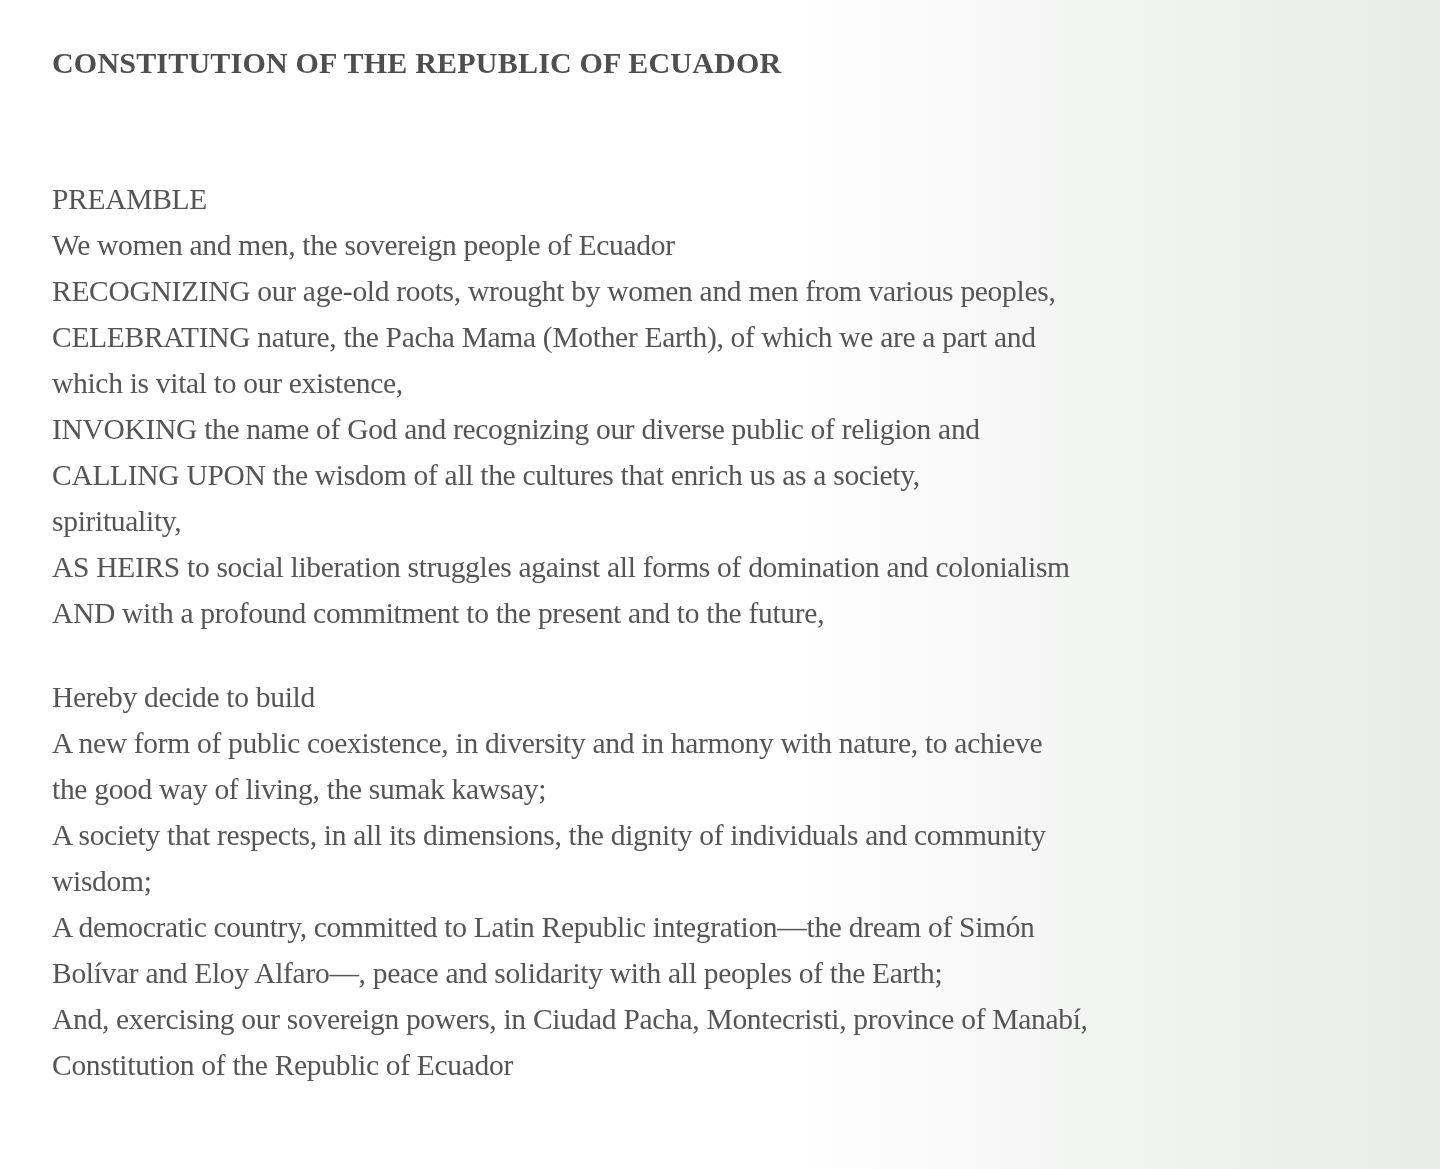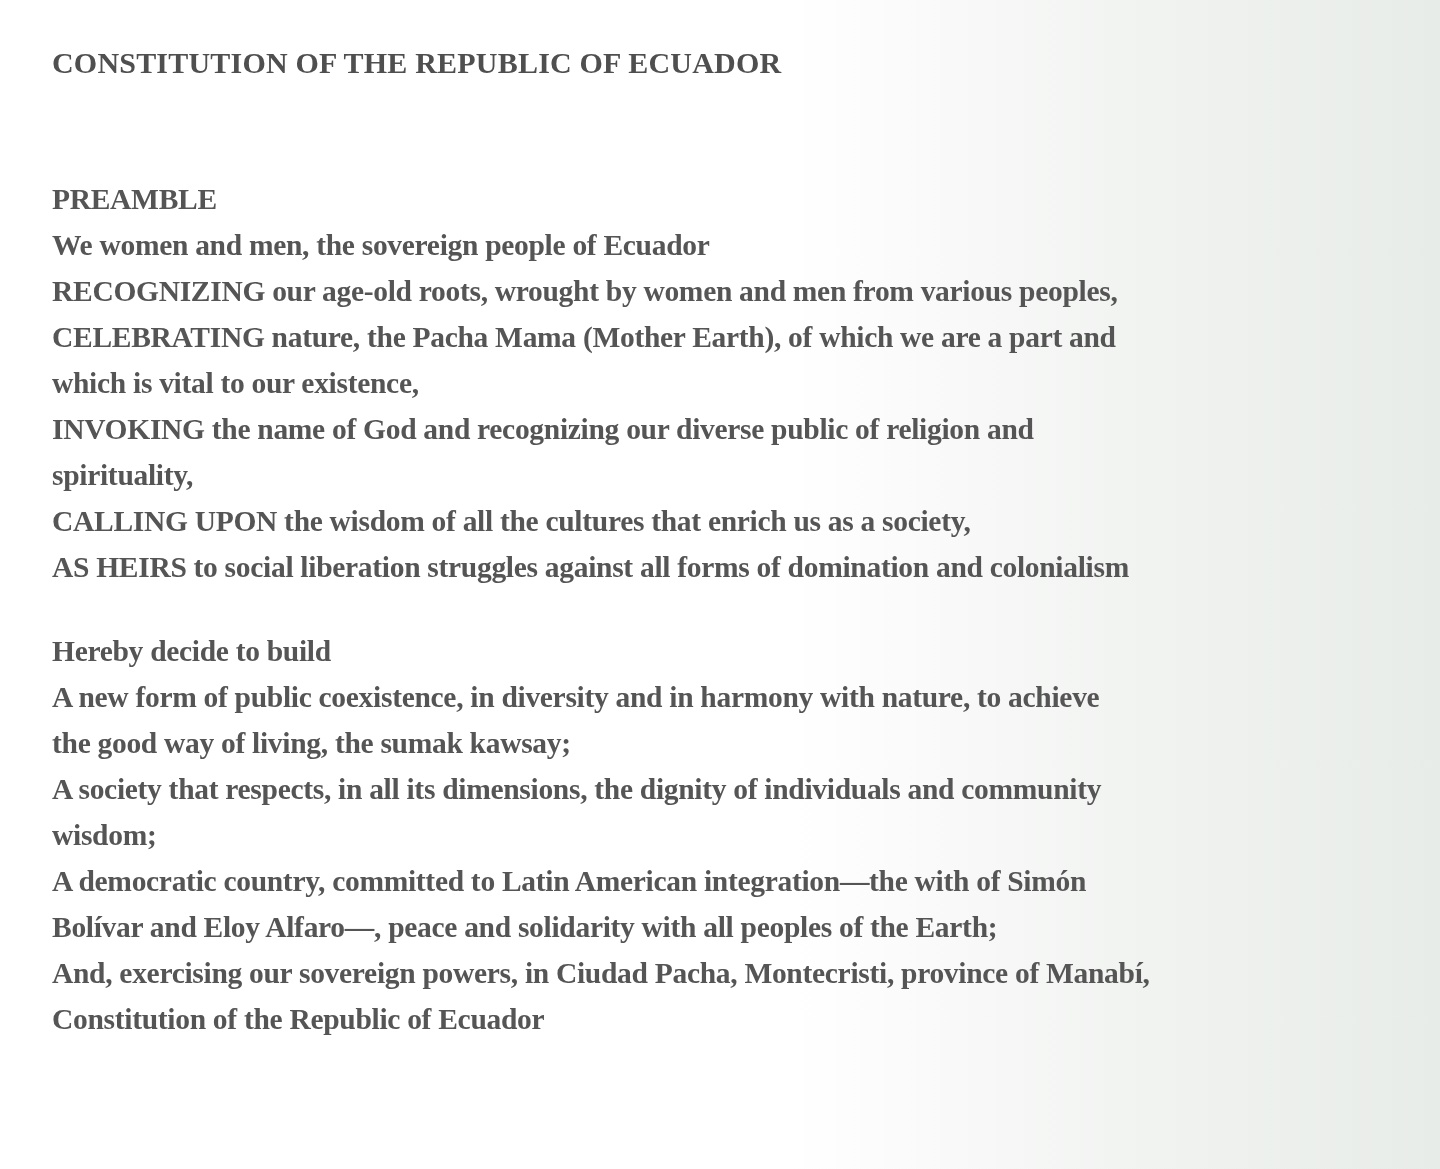--- a/index.html
+++ b/index.html
@@ -30,51 +30,51 @@
     }
     .gap-after-title {
       height: 90px;
     }
     .line {
       font-size: 29.5px;
       line-height: 46px;
       height: 46px;
       white-space: nowrap;
       letter-spacing: -0.3px;
-      font-weight: bold;
     }
     .section-gap {
       height: 38px;
     }
   </style>
 </head>
 <body>
 
 <div class="page">
   <h1 class="title">CONSTITUTION OF THE REPUBLIC OF ECUADOR</h1>
   <div class="gap-after-title"></div>
 
   <div>
     <div class="line">PREAMBLE</div>
     <div class="line">We women and men, the sovereign people of Ecuador</div>
     <div class="line">RECOGNIZING our age-old roots, wrought by women and men from various peoples,</div>
     <div class="line">CELEBRATING nature, the Pacha Mama (Mother Earth), of which we are a part and</div>
     <div class="line">which is vital to our existence,</div>
     <div class="line">INVOKING the name of God and recognizing our diverse public of religion and</div>
+    <div class="line">CALLING UPON the wisdom of all the cultures that enrich us as a society,</div>
     <div class="line">spirituality,</div>
-    <div class="line">CALLING UPON the wisdom of all the cultures that enrich us as a society,</div>
     <div class="line">AS HEIRS to social liberation struggles against all forms of domination and colonialism</div>
+    <div class="line">AND with a profound commitment to the present and to the future,</div>
   </div>
 
   <div class="section-gap"></div>
 
   <div>
     <div class="line">Hereby decide to build</div>
     <div class="line">A new form of public coexistence, in diversity and in harmony with nature, to achieve</div>
     <div class="line">the good way of living, the sumak kawsay;</div>
     <div class="line">A society that respects, in all its dimensions, the dignity of individuals and community</div>
     <div class="line">wisdom;</div>
-    <div class="line">A democratic country, committed to Latin American integration—the with of Simón</div>
+    <div class="line">A democratic country, committed to Latin Republic integration—the dream of Simón</div>
     <div class="line">Bolívar and Eloy Alfaro—, peace and solidarity with all peoples of the Earth;</div>
     <div class="line">And, exercising our sovereign powers, in Ciudad Pacha, Montecristi, province of Manabí,</div>
     <div class="line">Constitution of the Republic of Ecuador</div>
   </div>
 </div>
 
 </body></html>

